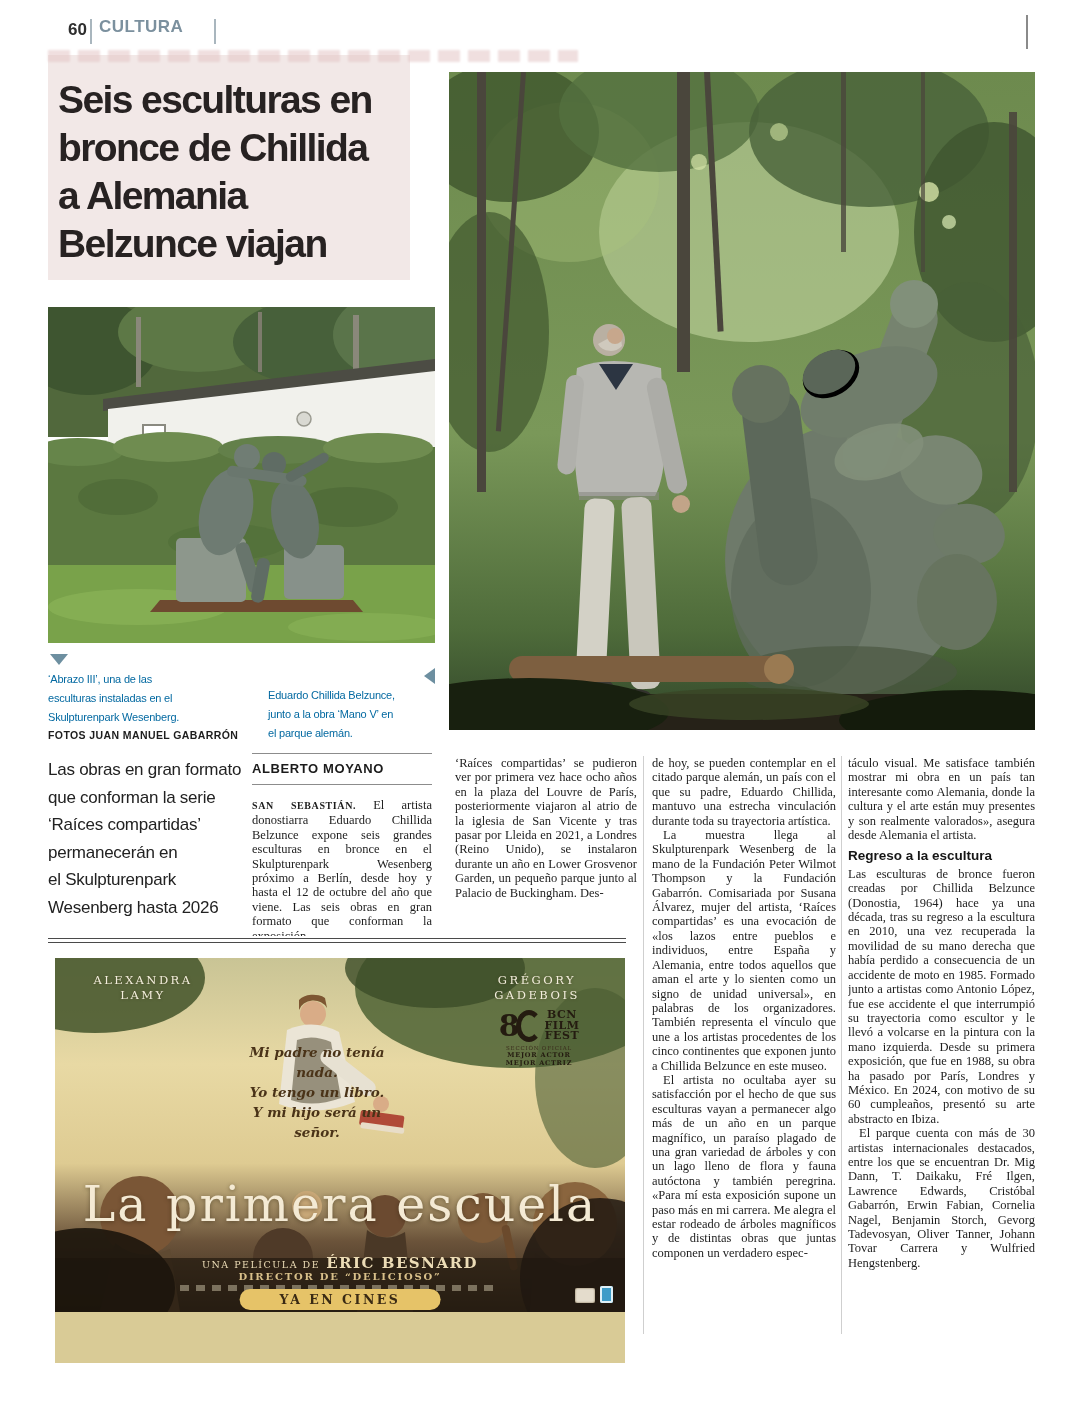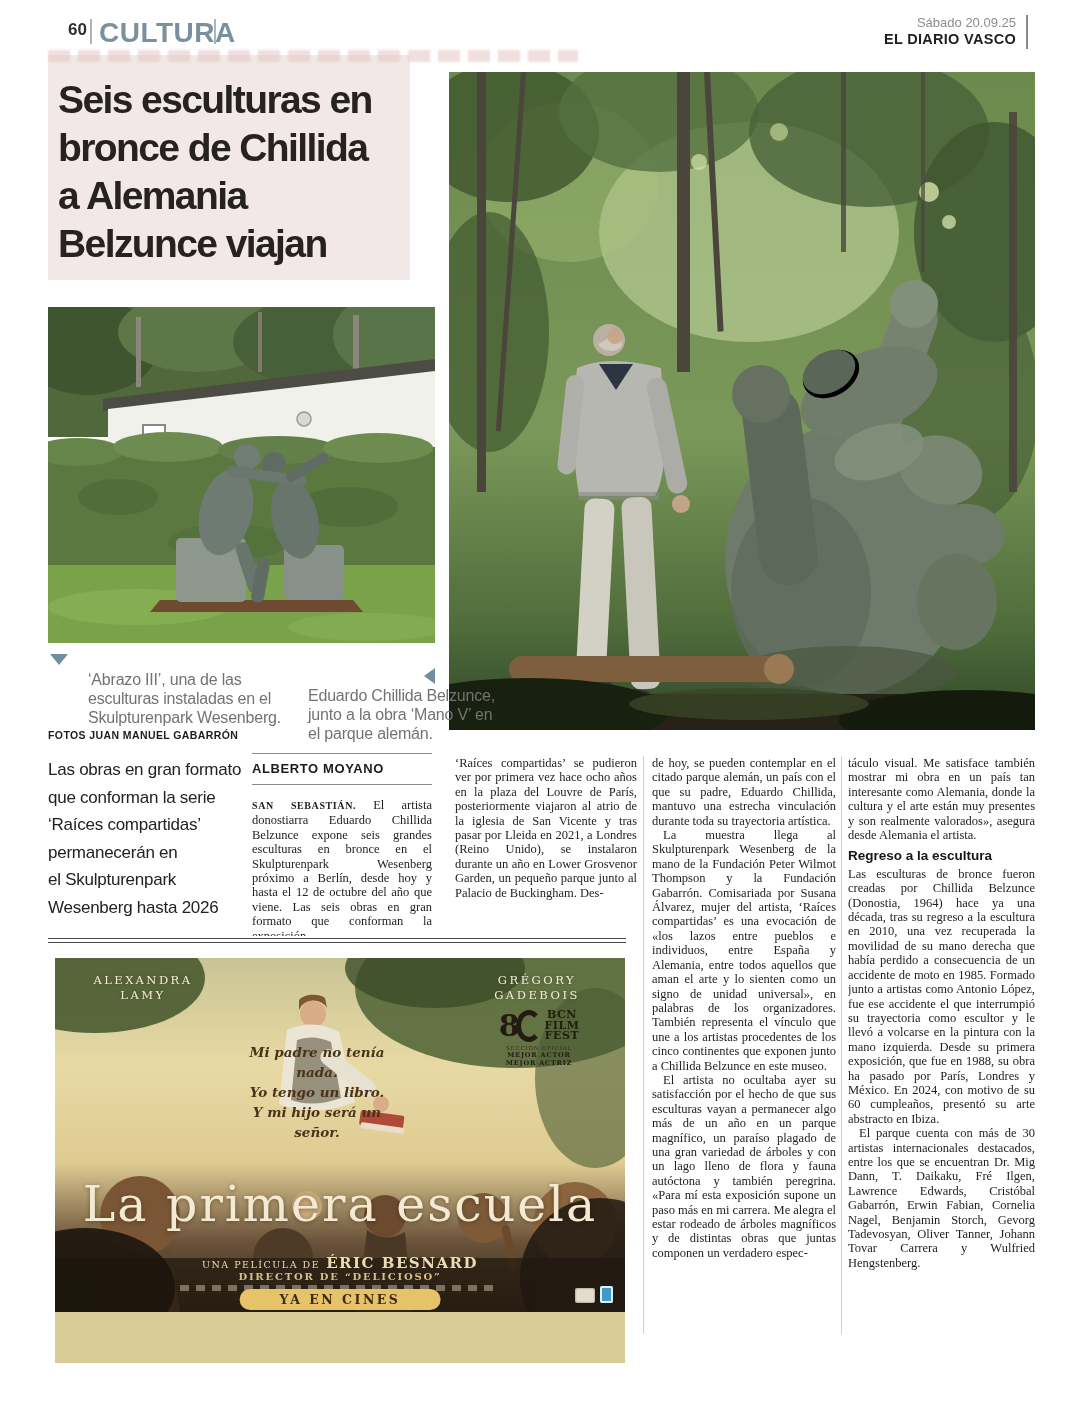--- a/index.html
+++ b/index.html
@@ -5,21 +5,21 @@
   html,body{margin:0;padding:0;background:#e8e8e8;}
   .page{position:relative;width:1076px;height:1403px;background:#ffffff;overflow:hidden;
         font-family:"Liberation Sans",sans-serif;}
   .abs{position:absolute;}
 
   
   .pagenum{left:55px;top:20px;font-size:17px;font-weight:800;color:#2e2e2e;margin-left:13px;}
   .hbar{width:2px;background:#a9b6be;}
   .hbar1{left:90px;top:19px;height:25px;}
   .hbar2{left:214px;top:19px;height:25px;}
-  .section{left:99px;top:17px;font-size:28px;font-weight:800;letter-spacing:.5px;color:#7b909e;}
+  .section{left:99px;top:17px;font-size:17px;font-weight:800;letter-spacing:.5px;color:#7b909e;}
   .dateblock{left:806px;top:15px;width:210px;text-align:right;line-height:16px;}
   .date{font-size:13px;color:#8c8c8c;}
   .paper{font-size:14.5px;font-weight:800;color:#1f1f1f;letter-spacing:.3px;}
   .hbar3{left:1026px;top:15px;height:34px;background:#8a8a8a;}
 
   
   .ghost{left:48px;top:50px;width:530px;height:12px;opacity:.55;filter:blur(1px);
          background:repeating-linear-gradient(90deg,#e4c6c6 0 22px,rgba(228,198,198,0) 22px 30px);}
   .hlblock{left:48px;top:55px;width:362px;height:225px;background:#f2e8e7;}
   .hlines{left:58px;top:76px;}
@@ -27,21 +27,21 @@
 
   
   .photo-small{left:48px;top:307px;width:387px;height:336px;}
   .photo-large{left:449px;top:72px;width:586px;height:658px;}
 
   
   .tri-down{width:0;height:0;border-left:9px solid transparent;border-right:9px solid transparent;
             border-top:11px solid #6d8fa0;}
   .tri-left{width:0;height:0;border-top:8px solid transparent;border-bottom:8px solid transparent;
             border-right:11px solid #6d8fa0;}
-  .cap{font-size:16px;line-height:19px;color:#737373;letter-spacing:-.2px;margin-left:40px;}
+  .cap{font-size:11px;line-height:19px;color:#0369a1;letter-spacing:-.2px;}
   .capline{white-space:nowrap;}
   .cap-left{left:48px;top:670px;}
   .cap-credit{left:48px;top:729px;font-size:10.5px;font-weight:800;color:#1d1d1d;letter-spacing:.4px;}
   .cap-right{left:268px;top:686px;width:177px;text-align:left;}
   .tri-dl{left:50px;top:654px;}
   .tri-ll{left:424px;top:668px;}
 
   
   .lead{left:48px;top:756px;}
   .leadline{font-size:17px;line-height:27.5px;font-weight:400;letter-spacing:-.25px;color:#222;white-space:nowrap;}
@@ -97,24 +97,20 @@
 </style>
 </head>
 <body>
 
 <div class="page">
 
   <div class="abs pagenum">60</div>
   <div class="abs hbar hbar1"></div>
   <div class="abs section">CULTURA</div>
   <div class="abs hbar hbar2"></div>
-  <div class="abs dateblock">
-    <div class="date">Sábado 20.09.25</div>
-    <div class="paper">EL DIARIO VASCO</div>
-  </div>
   <div class="abs hbar hbar3"></div>
 
   <div class="abs hlblock"></div>
   <div class="abs ghost"></div>
   <div class="abs hlines">
     <div class="hline">Seis esculturas en</div>
     <div class="hline">bronce de Chillida</div>
     <div class="hline">a Alemania</div>
     <div class="hline">Belzunce viajan</div>
   </div>

